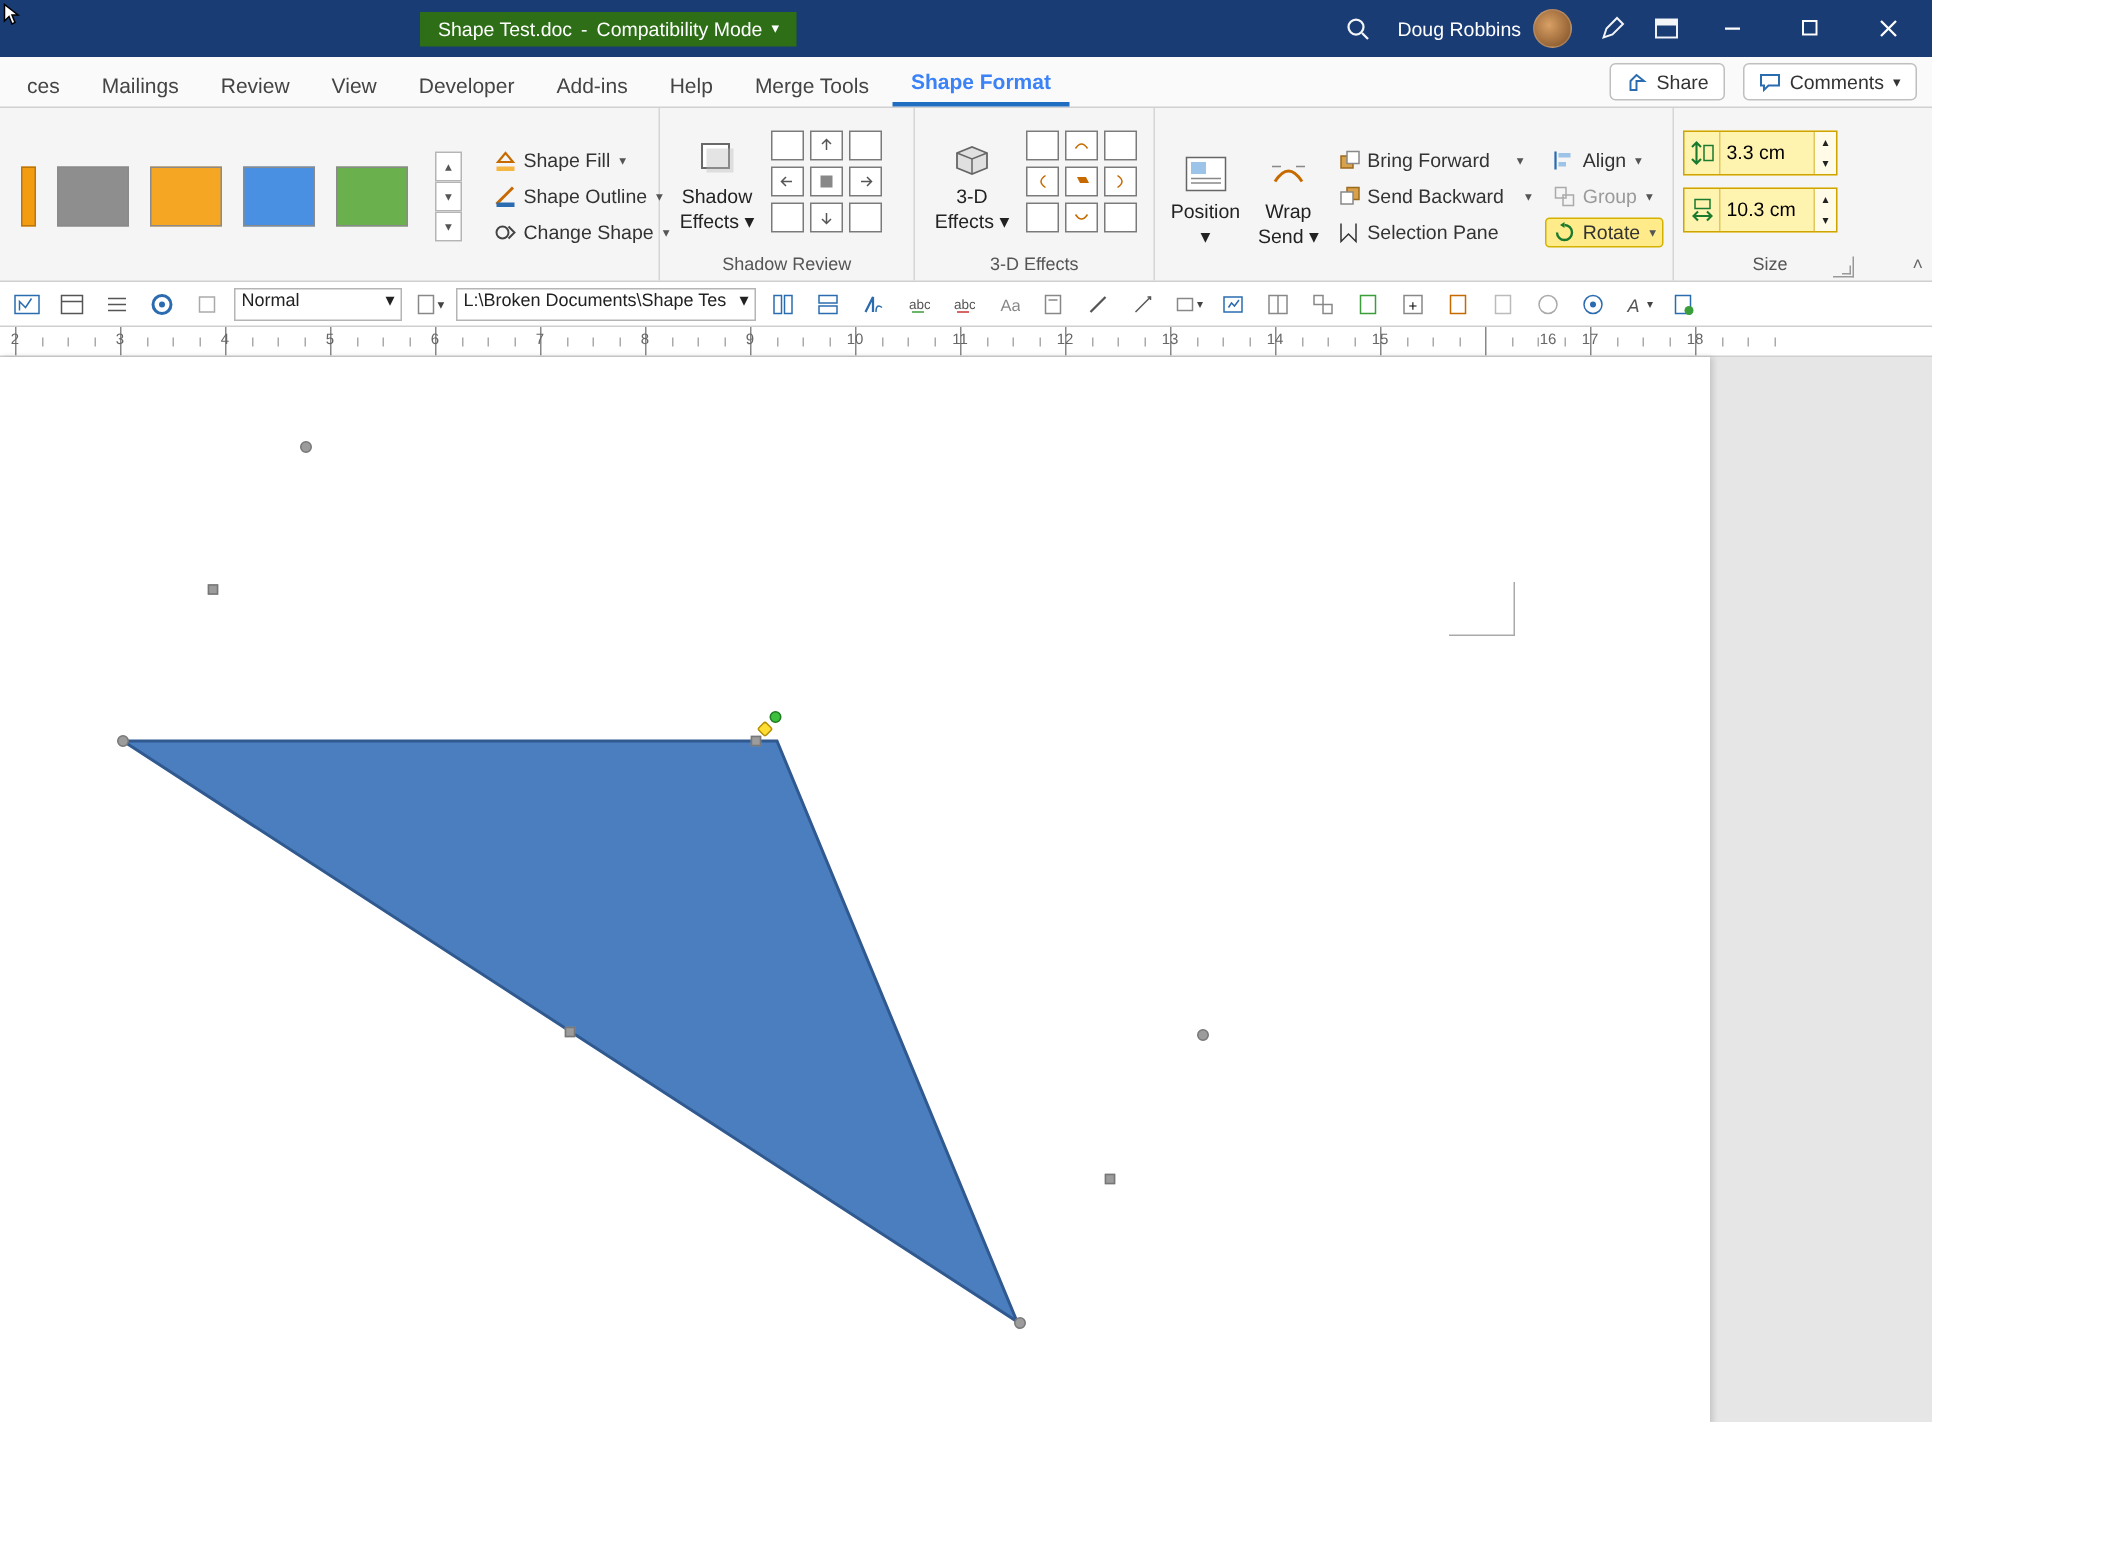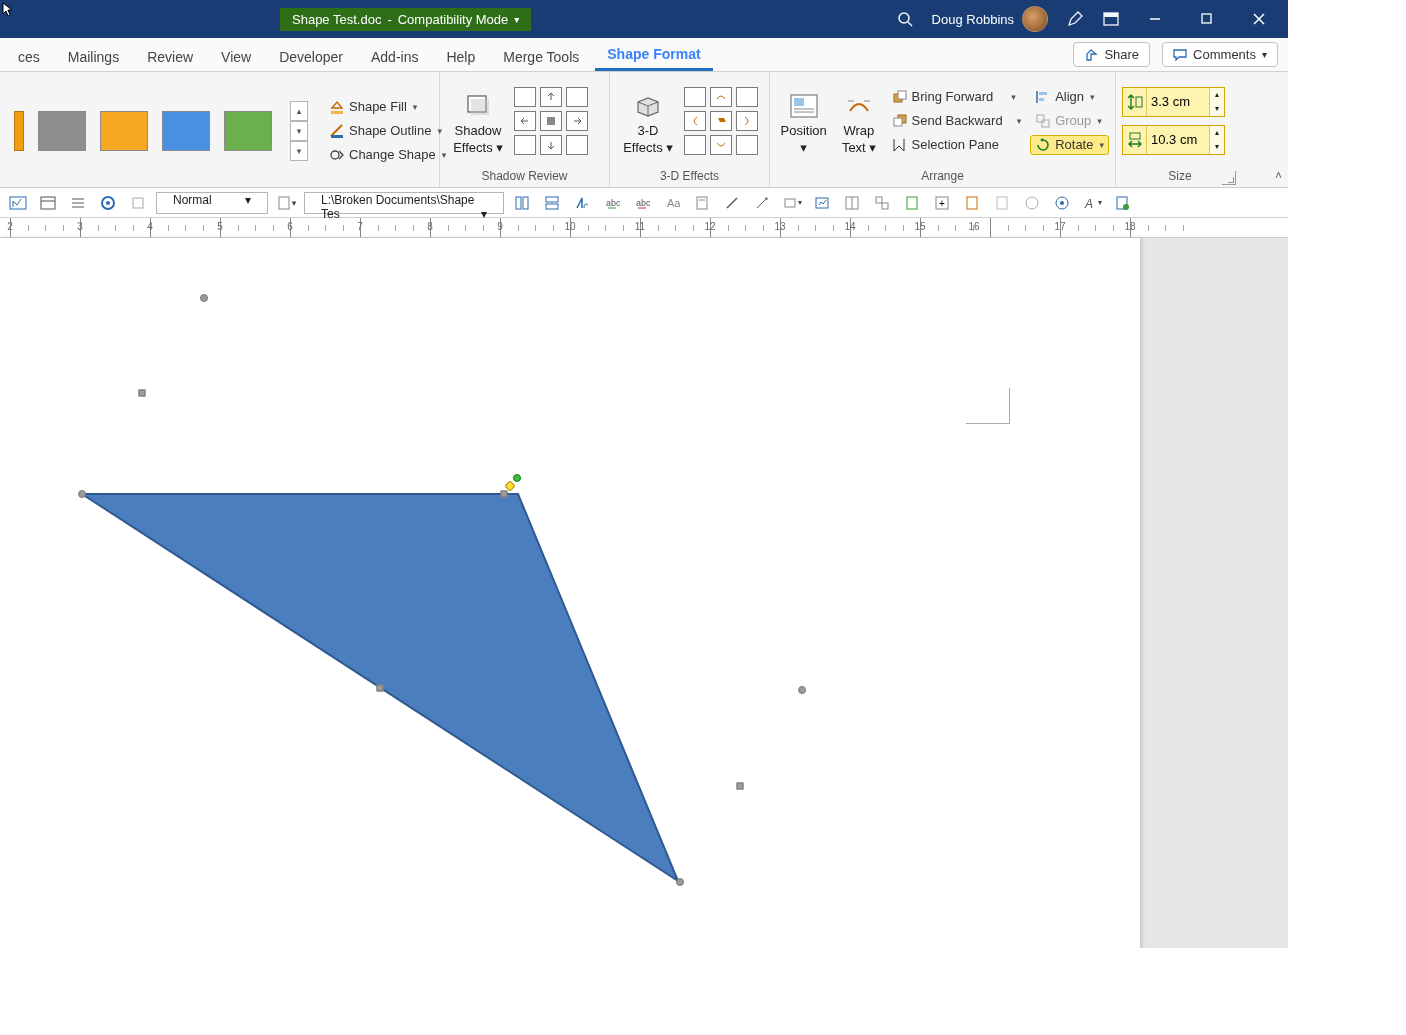--- a/index.html
+++ b/index.html
@@ -62,21 +62,21 @@
     .size-box .sicon{width:24px;height:28px;display:flex;align-items:center;justify-content:center;border-right:1px solid #e0c860;}
     .size-box input{width:62px;border:none;background:transparent;font-size:13px;padding:4px 4px;outline:none;}
     .size-box .spin{display:flex;flex-direction:column;border-left:1px solid #e0c860;}
     .size-box .spin div{width:14px;height:14px;display:flex;align-items:center;justify-content:center;font-size:8px;background:#fffbe6;}
 
     .collapse-caret{position:absolute;right:6px;bottom:4px;font-size:12px;color:#666;}
 
     
     .qat{height:30px;background:#fff;border-bottom:1px solid #cfcfcf;display:flex;align-items:center;gap:6px;padding:0 6px;}
     .qat .qi{width:24px;height:22px;display:flex;align-items:center;justify-content:center;border:1px solid transparent;color:#444;}
-    .qat select,.qat .combo{height:22px;border:1px solid #b5b5b5;font-size:12px;padding:0 16px;background:#fff;}
+    .qat select,.qat .combo{height:22px;border:1px solid #b5b5b5;font-size:12px;padding:0 4px;background:#fff;}
     .qat .combo.style{width:112px;}
     .qat .combo.path{width:200px;}
 
     
     .ruler{height:20px;background:#fff;border-bottom:1px solid #cfcfcf;position:relative;font-size:10px;color:#666;overflow:hidden;}
     .ruler .tick{position:absolute;top:0;height:100%;border-left:1px solid #888;}
     .ruler .tick.minor{height:6px;top:7px;border-color:#aaa;}
     .ruler .num{position:absolute;top:3px;transform:translateX(-50%);}
 
     
@@ -345,21 +345,21 @@
       </div>
       <div class="big-btn" style="width:48px;">
         <span class="bicon">
             <svg width="30" height="26">
               <path d="M6 18 Q15 4 24 18" fill="none" stroke="#c66a00" stroke-width="2"></path>
               <line x1="4" y1="8" x2="10" y2="8" stroke="#888"></line>
               <line x1="20" y1="8" x2="26" y2="8" stroke="#888"></line>
             </svg>
           </span>
         <span>Wrap</span>
-        <span><span>Text</span> <span class="caret">▾</span></span>
+        <span><span>Send</span> <span class="caret">▾</span></span>
       </div>
       <div class="stack">
         <div class="rbtn">
             <span class="ico16">
               <svg viewBox="0 0 16 16">
                 <rect x="2" y="5" width="8" height="8" fill="#d9a24a" stroke="#9a6a1f"></rect>
                 <rect x="6" y="2" width="8" height="8" fill="#fff" stroke="#888"></rect>
               </svg>
             </span>
             <span>Bring Forward</span>
@@ -413,21 +413,20 @@
               <svg viewBox="0 0 16 16">
                 <path d="M8 3 A5 5 0 1 1 3 8" fill="none" stroke="#1a7a2e" stroke-width="1.6"></path>
                 <path d="M8 1 L8 5 L5 3 Z" fill="#1a7a2e"></path>
               </svg>
             </span>
             <span>Rotate</span>
             <span class="caret">▾</span>
           </div>
       </div>
     </div>
-    <div class="label">Arrange</div>
   </div>
 
   <div class="ribbon-group" style="width:128px;border-right:none;">
     <div class="body">
         <div class="stack" style="gap:8px;">
       <div class="size-box hl">
         <span class="sicon">
               <svg width="18" height="20">
                 <path d="M5 3 L5 17 M2 6 L5 3 L8 6 M2 14 L5 17 L8 14" stroke="#1a7a2e" fill="none" stroke-width="1.4"></path>
                 <rect x="10" y="5" width="6" height="10" fill="none" stroke="#1a7a2e"></rect>
@@ -687,21 +686,21 @@
     <div class="num" style="left: 850px;">14</div>
     <div class="tick minor" style="left: 867.5px;"></div>
     <div class="tick minor" style="left: 885px;"></div>
     <div class="tick minor" style="left: 902.5px;"></div>
     <div class="tick" style="left: 920px;"></div>
     <div class="num" style="left: 920px;">15</div>
     <div class="tick minor" style="left: 937.5px;"></div>
     <div class="tick minor" style="left: 955px;"></div>
     <div class="tick minor" style="left: 972.5px;"></div>
     <div class="tick" style="left: 990px;"></div>
-    <div class="num" style="left: 974px;">16</div>
+    <div class="num" style="left: 1032px;">16</div>
     <div class="tick minor" style="left: 1007.5px;"></div>
     <div class="tick minor" style="left: 1025px;"></div>
     <div class="tick minor" style="left: 1042.5px;"></div>
     <div class="tick" style="left: 1060px;"></div>
     <div class="num" style="left: 1060px;">17</div>
     <div class="tick minor" style="left: 1077.5px;"></div>
     <div class="tick minor" style="left: 1095px;"></div>
     <div class="tick minor" style="left: 1112.5px;"></div>
     <div class="tick" style="left: 1130px;"></div>
     <div class="num" style="left: 1130px;">18</div>

